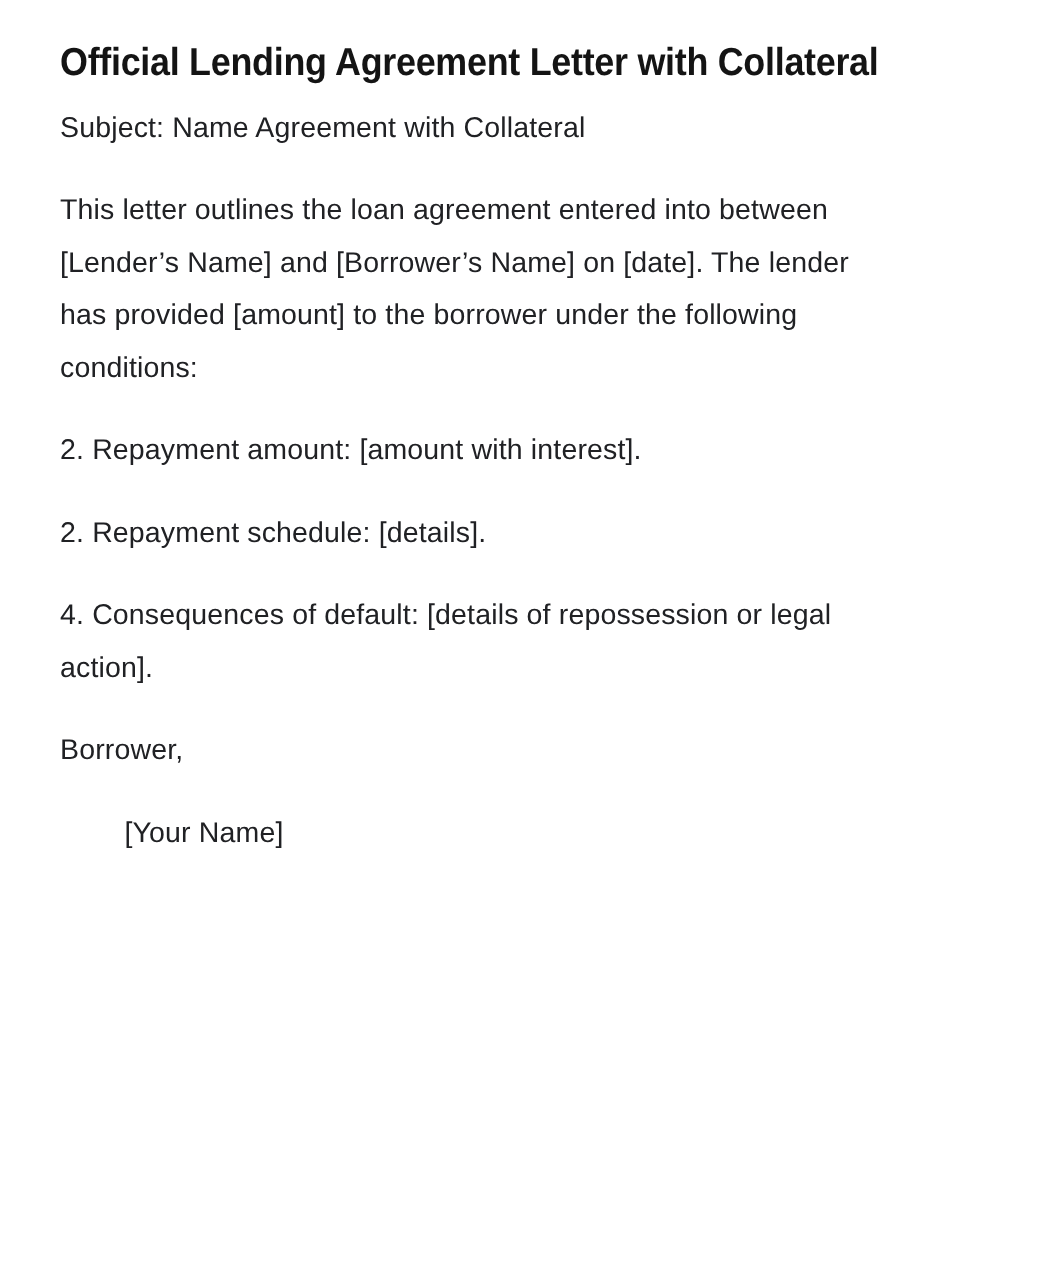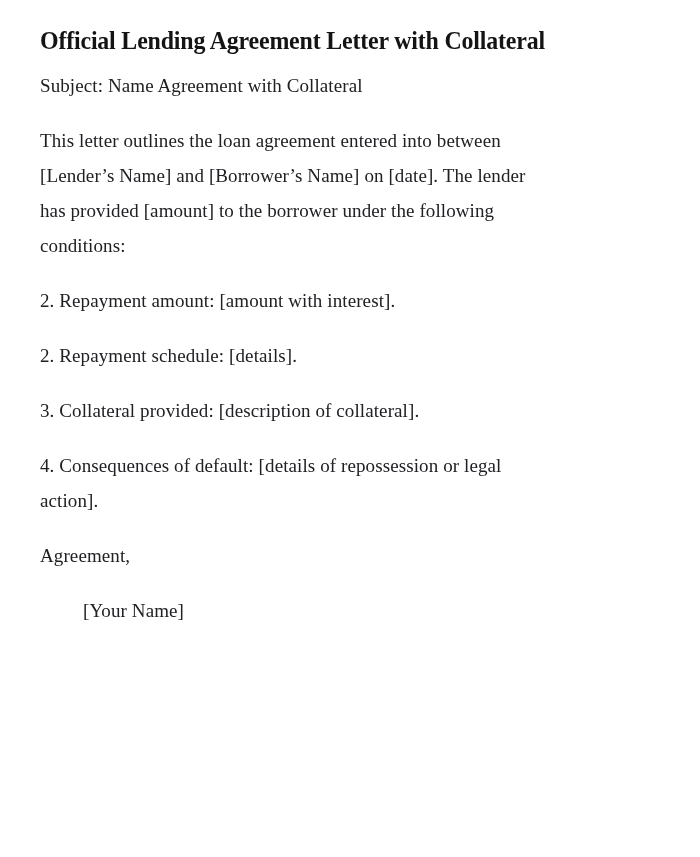--- a/index.html
+++ b/index.html
@@ -6,21 +6,21 @@
     margin: 0;
     padding: 0;
     background: #ffffff;
   }
   .page {
     width: 700px;
     height: 651px;
     box-sizing: border-box;
     padding: 26px 40px 40px 40px;
     background: #ffffff;
-    font-family: Liberation Serif, serif;
+    font-family: Liberation Sans, sans-serif;
     color: #202124;
     overflow: hidden;
   }
   .doc-title {
     font-size: 26px;
     font-weight: 700;
     color: #141414;
     line-height: 30px;
     margin: 0 0 12px 0;
     white-space: nowrap;
@@ -52,22 +52,21 @@
 
   <p class="para">This letter outlines the loan agreement entered into between
 [Lender’s Name] and [Borrower’s Name] on [date]. The lender
 has provided [amount] to the borrower under the following
 conditions:</p>
 
   <p class="para">2. Repayment amount: [amount with interest].</p>
 
   <p class="para">2. Repayment schedule: [details].</p>
 
-  <p class="para">3. Collateral provided: [description of collateral].</p>
 
   <p class="para">4. Consequences of default: [details of repossession or legal
 action].</p>
 
 
-  <p class="para">Agreement,</p>
+  <p class="para">Borrower,</p>
 
   <p class="para">[Your Name]</p>
 </div>
 
 </body></html>

